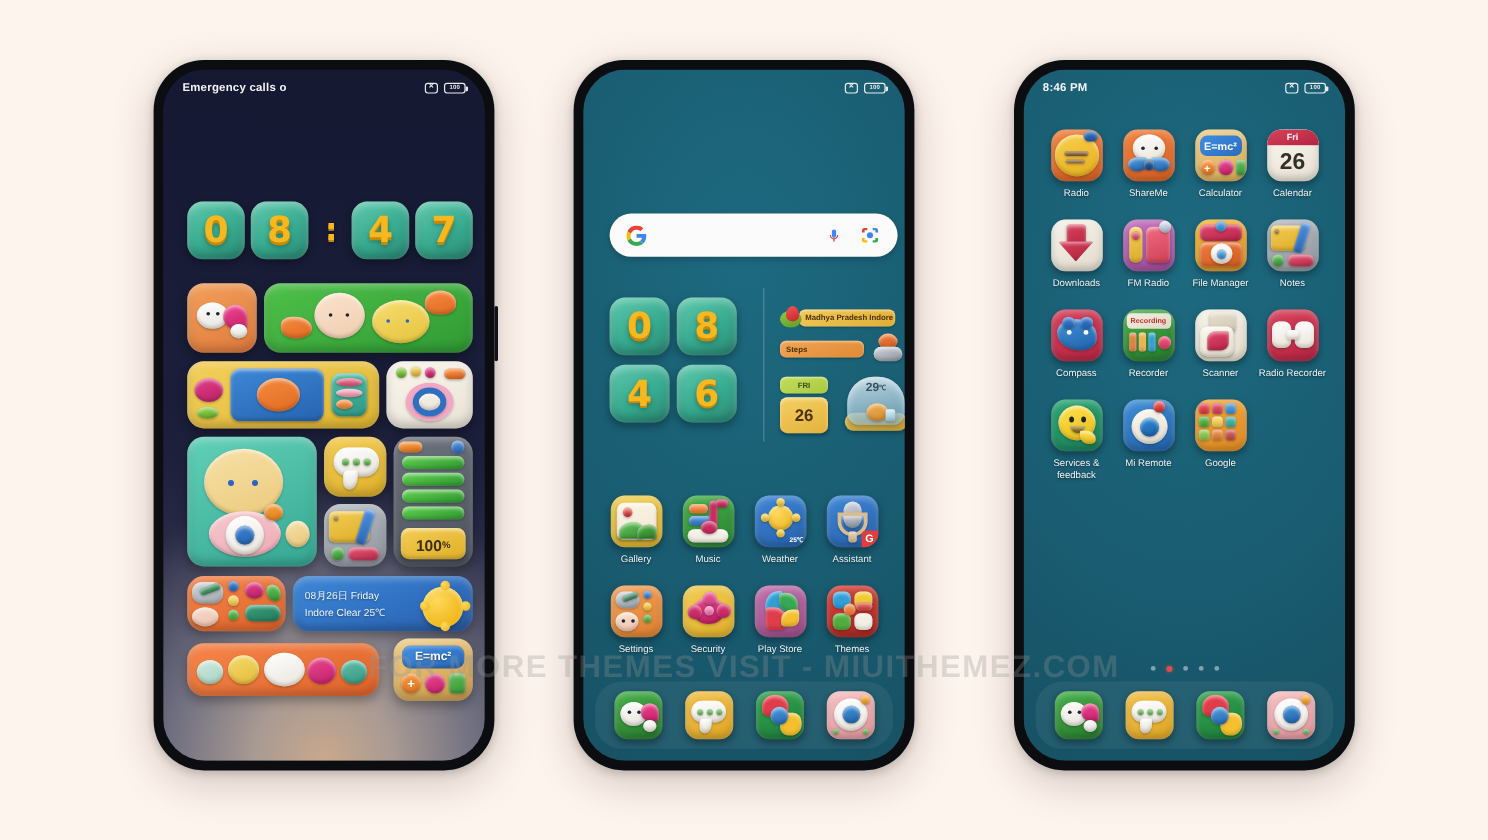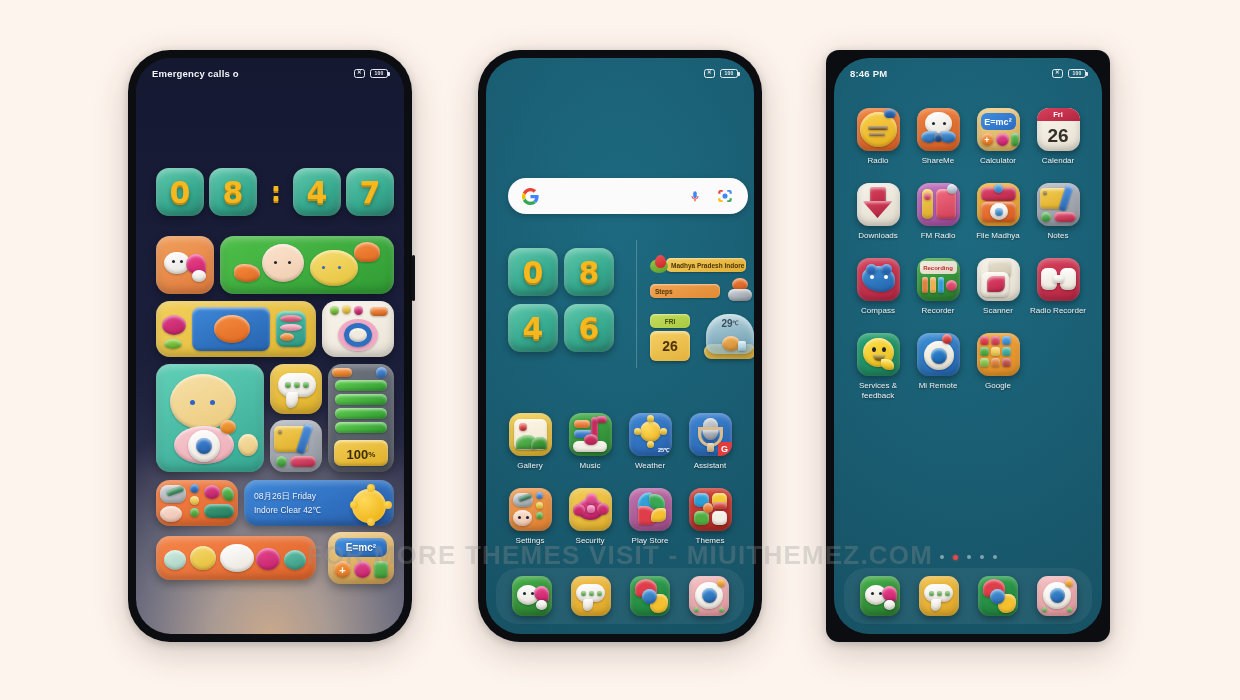--- a/index.html
+++ b/index.html
@@ -13,21 +13,21 @@
   
   .phone {
     position: absolute; top: 50px; width: 284px; height: 592px;
     border-radius: 42px;
     background: #0c0d10;
     box-shadow: 0 10px 34px rgba(60,40,30,.22), 0 2px 8px rgba(0,0,0,.18);
     padding: 8px;
   }
   #phone1 { left: 128px; }
   #phone2 { left: 478px; }
-  #phone3 { left: 826px; border-radius: 13px; }
+  #phone3 { left: 845px; }
   .screen {
     position: relative; width: 100%; height: 100%;
     border-radius: 35px; overflow: hidden;
   }
   .sidebtn {
     position: absolute; right: -3px; width: 3px; height: 46px;
     background: #111216; border-radius: 2px;
   }
   .sidebtn.a { top: 205px; }
 
@@ -314,21 +314,21 @@
           <div class="blob" style="left:34px;top:28px;width:9px;height:9px;background:#4fae3e;"></div>
           <div class="blob" style="left:48px;top:5px;width:16px;height:14px;background:linear-gradient(160deg,#e0408a,#bc1f65);"></div>
           <div class="blob" style="left:66px;top:7px;width:12px;height:14px;background:linear-gradient(160deg,#62c05a,#3a9434);border-radius:40% 60% 40% 60%;"></div>
           <div class="blob" style="left:4px;top:26px;width:22px;height:16px;background:linear-gradient(160deg,#f7dcd0,#eec0ae);"></div>
           <div class="blob" style="left:48px;top:24px;width:30px;height:14px;border-radius:7px;background:linear-gradient(160deg,#3b9e7a,#237a5c);"></div>
         </div>
       </div>
       <div class="wwidget" style="left:108px;top:422px;width:150px;height:46px;">
         <div>
           <div class="wtext">08月26日  Friday</div>
-          <div class="wtext">Indore  Clear  42℃</div>
+          <div class="wtext">Indore  Clear  25℃</div>
         </div>
         <div class="wsun"></div>
         <div class="ray" style="right:36px;top:21px;"></div>
         <div class="ray" style="right:2px;top:21px;"></div>
         <div class="ray" style="right:19px;top:4px;"></div>
         <div class="ray" style="right:19px;top:38px;"></div>
       </div>
 
       <div class="card" style="left:20px;top:478px;width:160px;height:44px;background:linear-gradient(155deg,#f6854a,#e0642a);">
         <div class="blobs">
@@ -606,21 +606,21 @@
           <div class="lbl">FM Radio</div>
         </div>
         <div class="app">
           <div class="icon" style="background:linear-gradient(155deg,#f5b93c,#e0932a);">
             <div class="blob" style="left:4px;top:4px;width:35px;height:14px;border-radius:5px;background:linear-gradient(160deg,#e0456a,#b62448);"></div>
             <div class="blob" style="left:17px;top:1px;width:9px;height:9px;background:#3f92d8;"></div>
             <div class="blob" style="left:4px;top:19px;width:35px;height:20px;border-radius:5px;background:linear-gradient(160deg,#f07a3c,#d45a1e);"></div>
             <div class="blob" style="left:13px;top:20px;width:18px;height:17px;background:linear-gradient(160deg,#fff,#ece4d6);"></div>
             <div class="blob" style="left:18px;top:25px;width:8px;height:8px;background:#3f92d8;"></div>
           </div>
-          <div class="lbl">File Madhya</div>
+          <div class="lbl">File Manager</div>
         </div>
         <div class="app">
           <div class="icon" style="background:linear-gradient(155deg,#b9bec6,#8e949d);">
             <div class="blob" style="left:3px;top:5px;width:28px;height:21px;border-radius:4px;background:linear-gradient(160deg,#f3cd54,#ddac27);"></div>
             <div class="blob" style="left:6px;top:8px;width:4px;height:4px;background:#7d5a10;"></div>
             <div class="blob" style="left:25px;top:2px;width:8px;height:26px;border-radius:3px;background:linear-gradient(160deg,#4d8fdd,#2b68b4);transform:rotate(18deg);"></div>
             <div class="blob" style="left:4px;top:29px;width:10px;height:10px;background:linear-gradient(160deg,#62c05a,#3a9434);"></div>
             <div class="blob" style="left:17px;top:29px;width:22px;height:10px;border-radius:5px;background:linear-gradient(160deg,#e0516f,#bd2c4d);"></div>
           </div>
           <div class="lbl">Notes</div>

